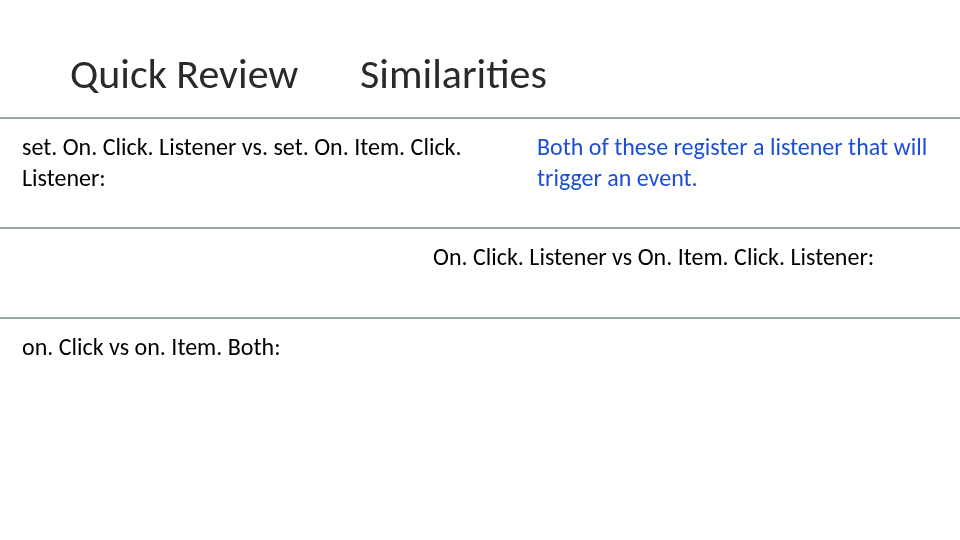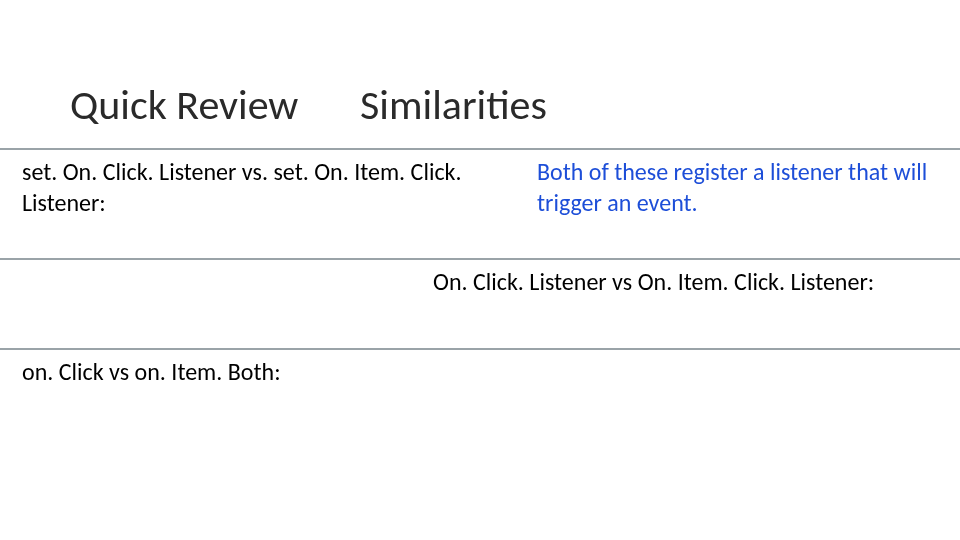--- a/index.html
+++ b/index.html
@@ -13,21 +13,20 @@
     overflow: hidden;
   }
   .slide {
     width: 960px;
     height: 540px;
     position: relative;
     box-sizing: border-box;
   }
   .title-row {
     padding: 48px 8px 18px 70px;
-    margin-top: 31px;
   }
   .title-main {
     font-size: 42px;
     font-weight: 400;
     display: inline-block;
     color: #2a2a2a;
   }
   .title-sub {
     font-size: 42px;
     font-weight: 400;
@@ -40,21 +39,21 @@
     height: 0;
     border-top: 2px solid #9aa3a8;
     margin: 0;
   }
   .content {
     padding: 0;
   }
   .row {
     display: flex;
     align-items: flex-start;
-    padding: 6px 22px 14px 22px;
+    padding: 12px 22px 14px 22px;
     box-sizing: border-box;
   }
   .left {
     flex: 0 0 505px;
     font-size: 24px;
     font-weight: 400;
     line-height: 1.3;
     color: #000;
   }
   .right {

